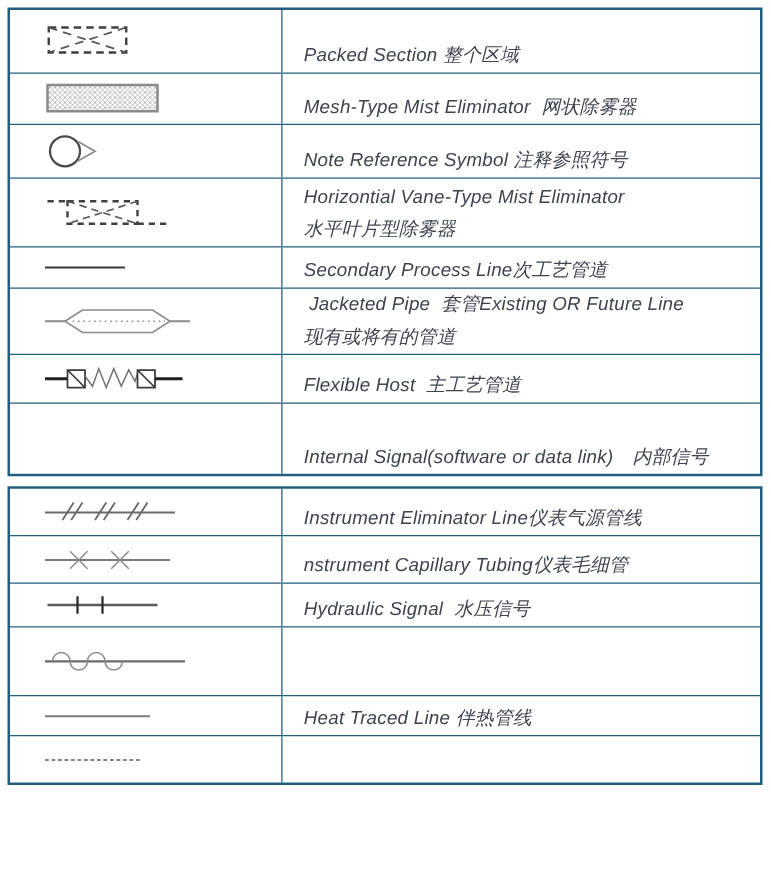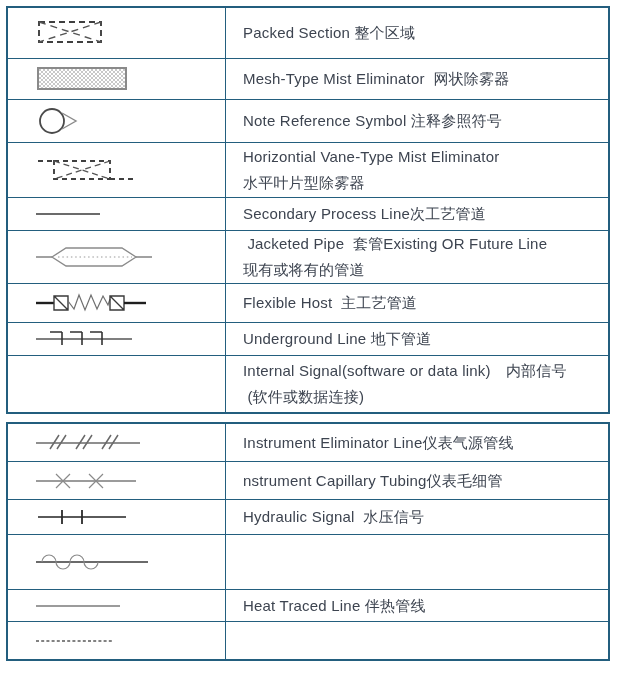--- a/index.html
+++ b/index.html
@@ -18,22 +18,22 @@
   }
   .legend-table + .legend-table{margin-top:8px;}
   .tr{display:flex;box-sizing:border-box;border-top:1px solid var(--border);}
   .tr:first-child{border-top:none;}
   .td{box-sizing:border-box;}
   .td.sym{
     width:218px;flex:none;border-right:1px solid var(--border);
     display:flex;align-items:center;padding-left:28px;
   }
   .td.desc{
-    flex:1;display:flex;flex-direction:column;justify-content:center;
-    padding-left:17px;padding-right:8px;
+    flex:1;display:flex;flex-direction:column;justify-content:flex-end;
+    padding-left:17px;padding-right:8px;font-style:italic;
   }
   .line{
     font-size:15px;color:var(--text);letter-spacing:.2px;line-height:26px;
     white-space:pre-wrap;
   }
   svg{display:block;}
 </style>
 </head>
 <body>
 
@@ -131,39 +131,25 @@
         <polyline points="32,12 38,20 43,6 49,21 55,6 61,20 67,7 72,16 74,10" fill="none" stroke="#6f6f6f" stroke-width="1.2"></polyline>
         <path d="M74,7 H88 V21 H74 Z M74,7 L88,21" fill="none" stroke="#3a3a3a" stroke-width="1.4"></path>
         <line x1="88" y1="14" x2="110" y2="14" stroke="#1f1f1f" stroke-width="2.4"></line>
       </svg>
     </div>
     <div class="td desc">
       <div class="line">Flexible Host  主工艺管道</div>
     </div>
   </div>
 
-  <div class="tr" style="height:33px">
-    <div class="td sym">
-      <svg width="104" height="24" viewBox="0 0 104 24">
-        <line x1="0" y1="12" x2="96" y2="12" stroke="#555" stroke-width="1.6"></line>
-        <path d="M14,5 H26 M26,5 V18" fill="none" stroke="#333" stroke-width="1.6"></path>
-        <path d="M34,5 H46 M46,5 V18" fill="none" stroke="#333" stroke-width="1.6"></path>
-        <path d="M54,5 H66 M66,5 V18" fill="none" stroke="#333" stroke-width="1.6"></path>
-      </svg>
-    </div>
-    <div class="td desc">
-      <div class="line">Underground Line 地下管道</div>
-    </div>
-  </div>
 
   <div class="tr" style="height:57px">
     <div class="td sym"></div>
     <div class="td desc">
       <div class="line">Internal Signal(software or data link)　内部信号</div>
-      <div class="line"> (软件或数据连接)</div>
     </div>
   </div>
 
 </div>
 
 <div class="legend-table">
 
   <div class="tr" style="height:37px">
     <div class="td sym">
       <svg width="112" height="22" viewBox="0 0 112 22">

